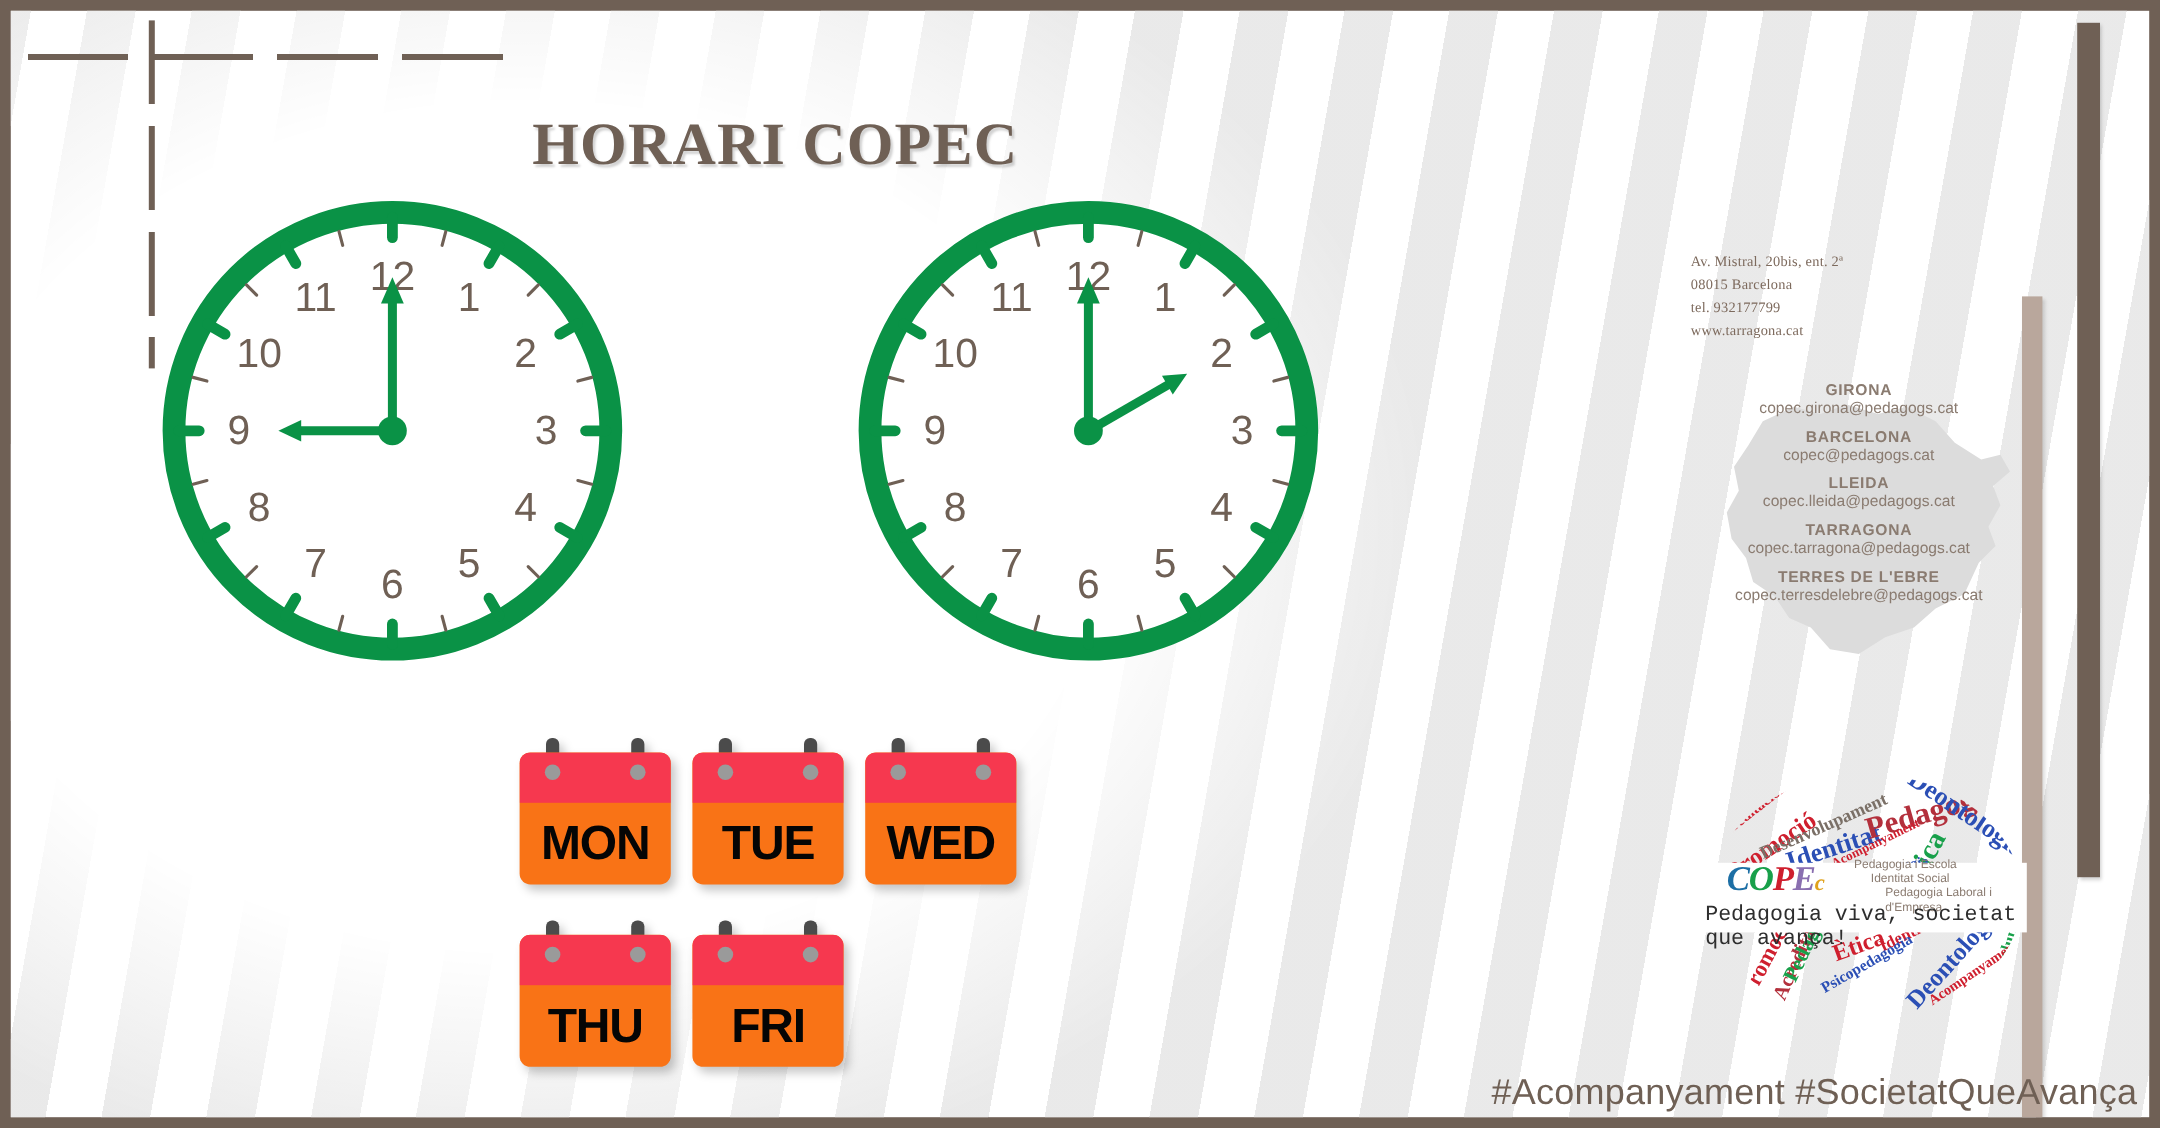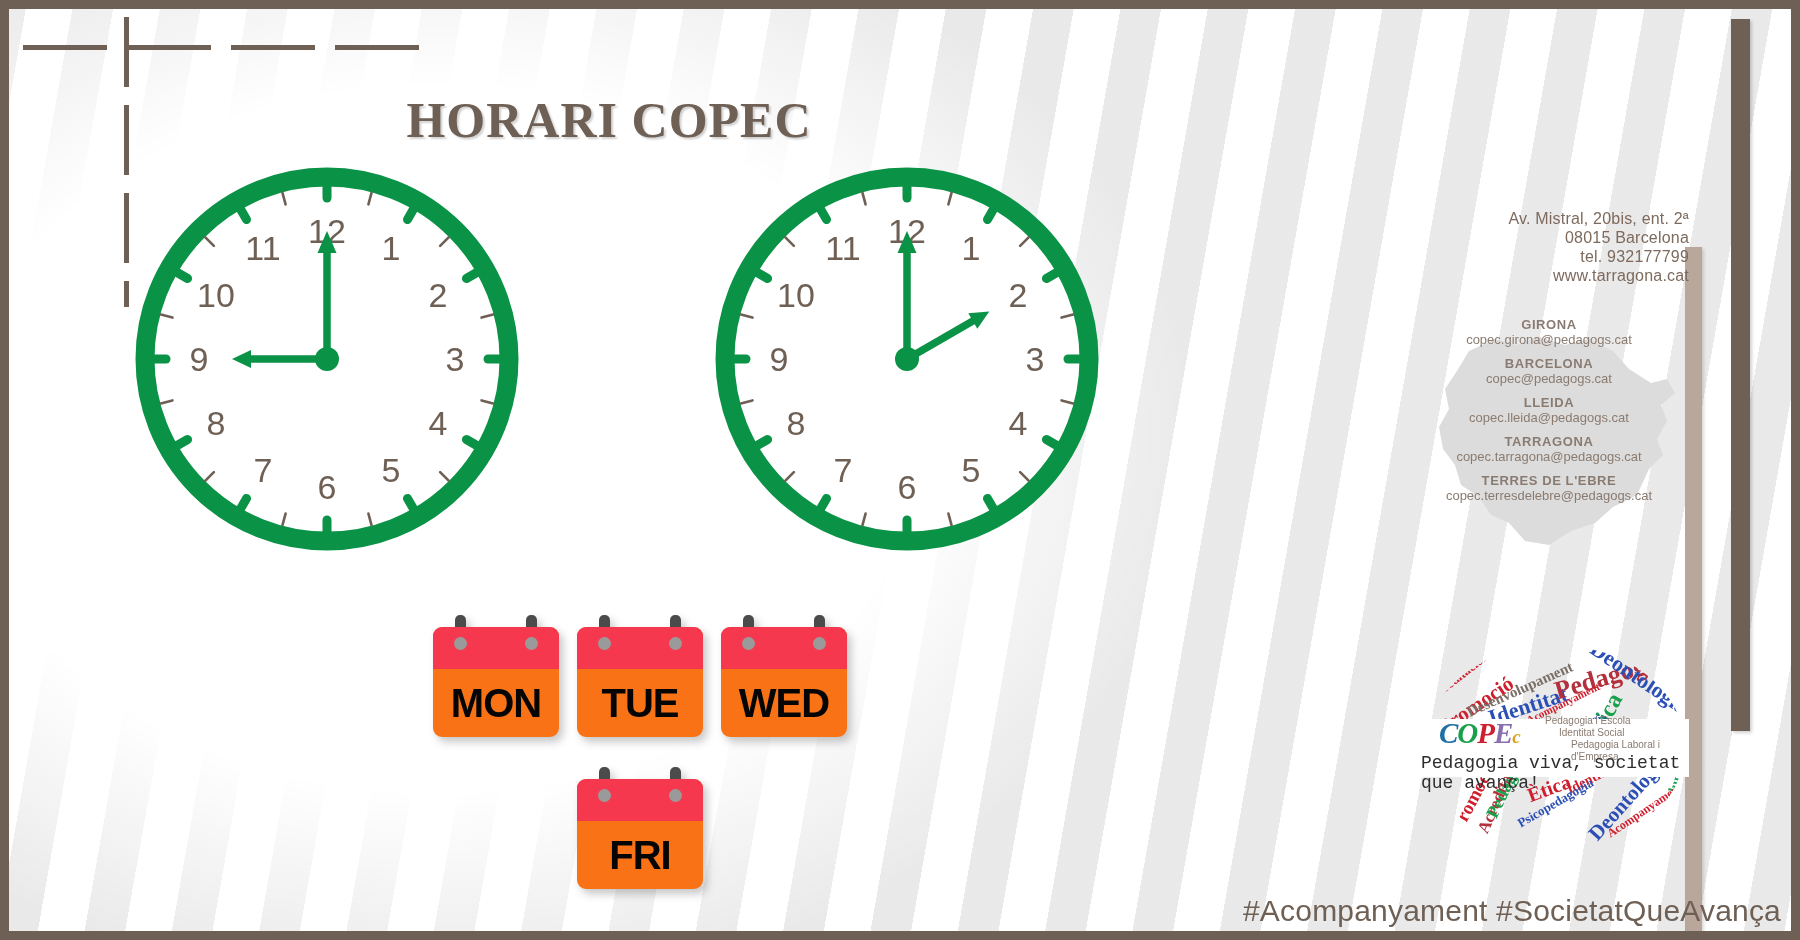--- a/index.html
+++ b/index.html
@@ -54,20 +54,21 @@
   
   .title{
     position:absolute;left:0;top:82px;width:1200px;
     text-align:center;
     font-family:"Liberation Serif",serif;
     font-weight:bold;
     font-size:50px;
     letter-spacing:1px;
     color:#6f6055;
     text-shadow:2px 2px 2px rgba(0,0,0,.18);
+    padding-left:37px;
   }
 
   
   .clock{position:absolute;}
   .clock svg{display:block;}
 
   
   .cal-wrap{position:absolute;}
   .cal{
     position:relative;
@@ -106,23 +107,23 @@
   
   .year{
     position:absolute;left:1418px;top:84px;width:240px;
     text-align:center;
     font-family:"Liberation Serif",serif;
     font-size:82px;color:#7d6a5d;letter-spacing:2px;
     text-shadow:1px 1px 2px rgba(0,0,0,.15);
   }
   .address{
     position:absolute;left:1400px;top:200px;width:280px;
-    text-align:right;
-    font-family:Liberation Sans, sans-serif;
-    font-size:16px;line-height:19px;color:#7d6a5d;
+    text-align:left;
+    font-family:Liberation Serif, serif;
+    font-size:12px;line-height:19px;color:#7d6a5d;
     letter-spacing:.2px;
   }
 
   
   .map-block{position:absolute;left:1390px;top:300px;width:300px;height:255px;}
   .map-block svg{position:absolute;left:0;top:0;}
   .map-emails{position:absolute;left:0;top:0;width:300px;text-align:center;}
   .office{margin-bottom:9px;}
   .office .city{
     font-size:13px;font-weight:bold;color:#8a7b70;letter-spacing:.6px;
@@ -361,20 +362,32 @@
       <div class="ring r2"></div>
       <div class="body">
         <div class="head"></div>
         <div class="label">WED</div>
       </div>
       <div class="ringhole h1"></div>
       <div class="ringhole h2"></div>
     </div>
   </div>
 
+  <div class="cal-wrap" style="left:424px;top:758px;">
+    <div class="cal">
+      <div class="ring r1"></div>
+      <div class="ring r2"></div>
+      <div class="body">
+        <div class="head"></div>
+        <div class="label">THU</div>
+      </div>
+      <div class="ringhole h1"></div>
+      <div class="ringhole h2"></div>
+    </div>
+  </div>
 
   <div class="cal-wrap" style="left:568px;top:758px;">
     <div class="cal">
       <div class="ring r1"></div>
       <div class="ring r2"></div>
       <div class="body">
         <div class="head"></div>
         <div class="label">FRI</div>
       </div>
       <div class="ringhole h1"></div>

